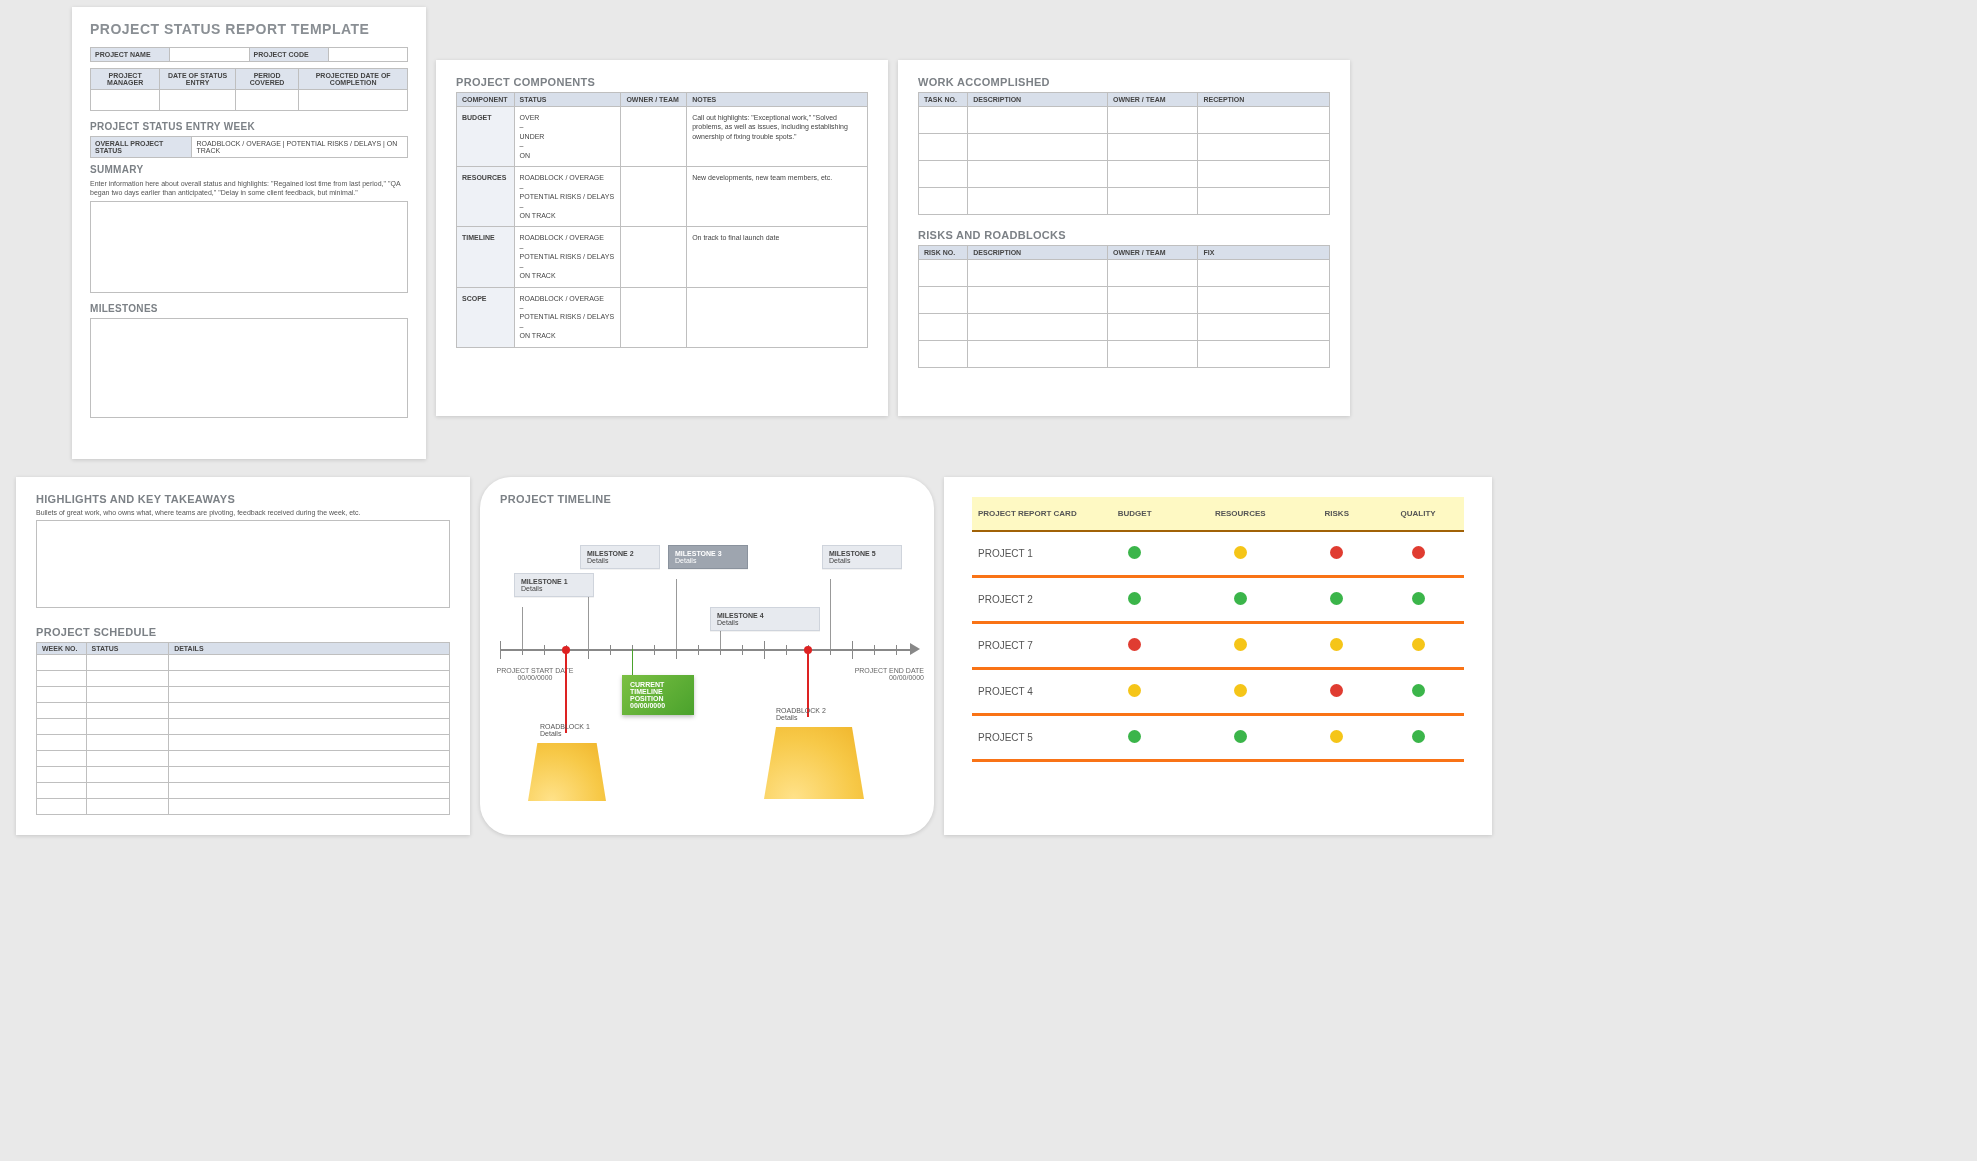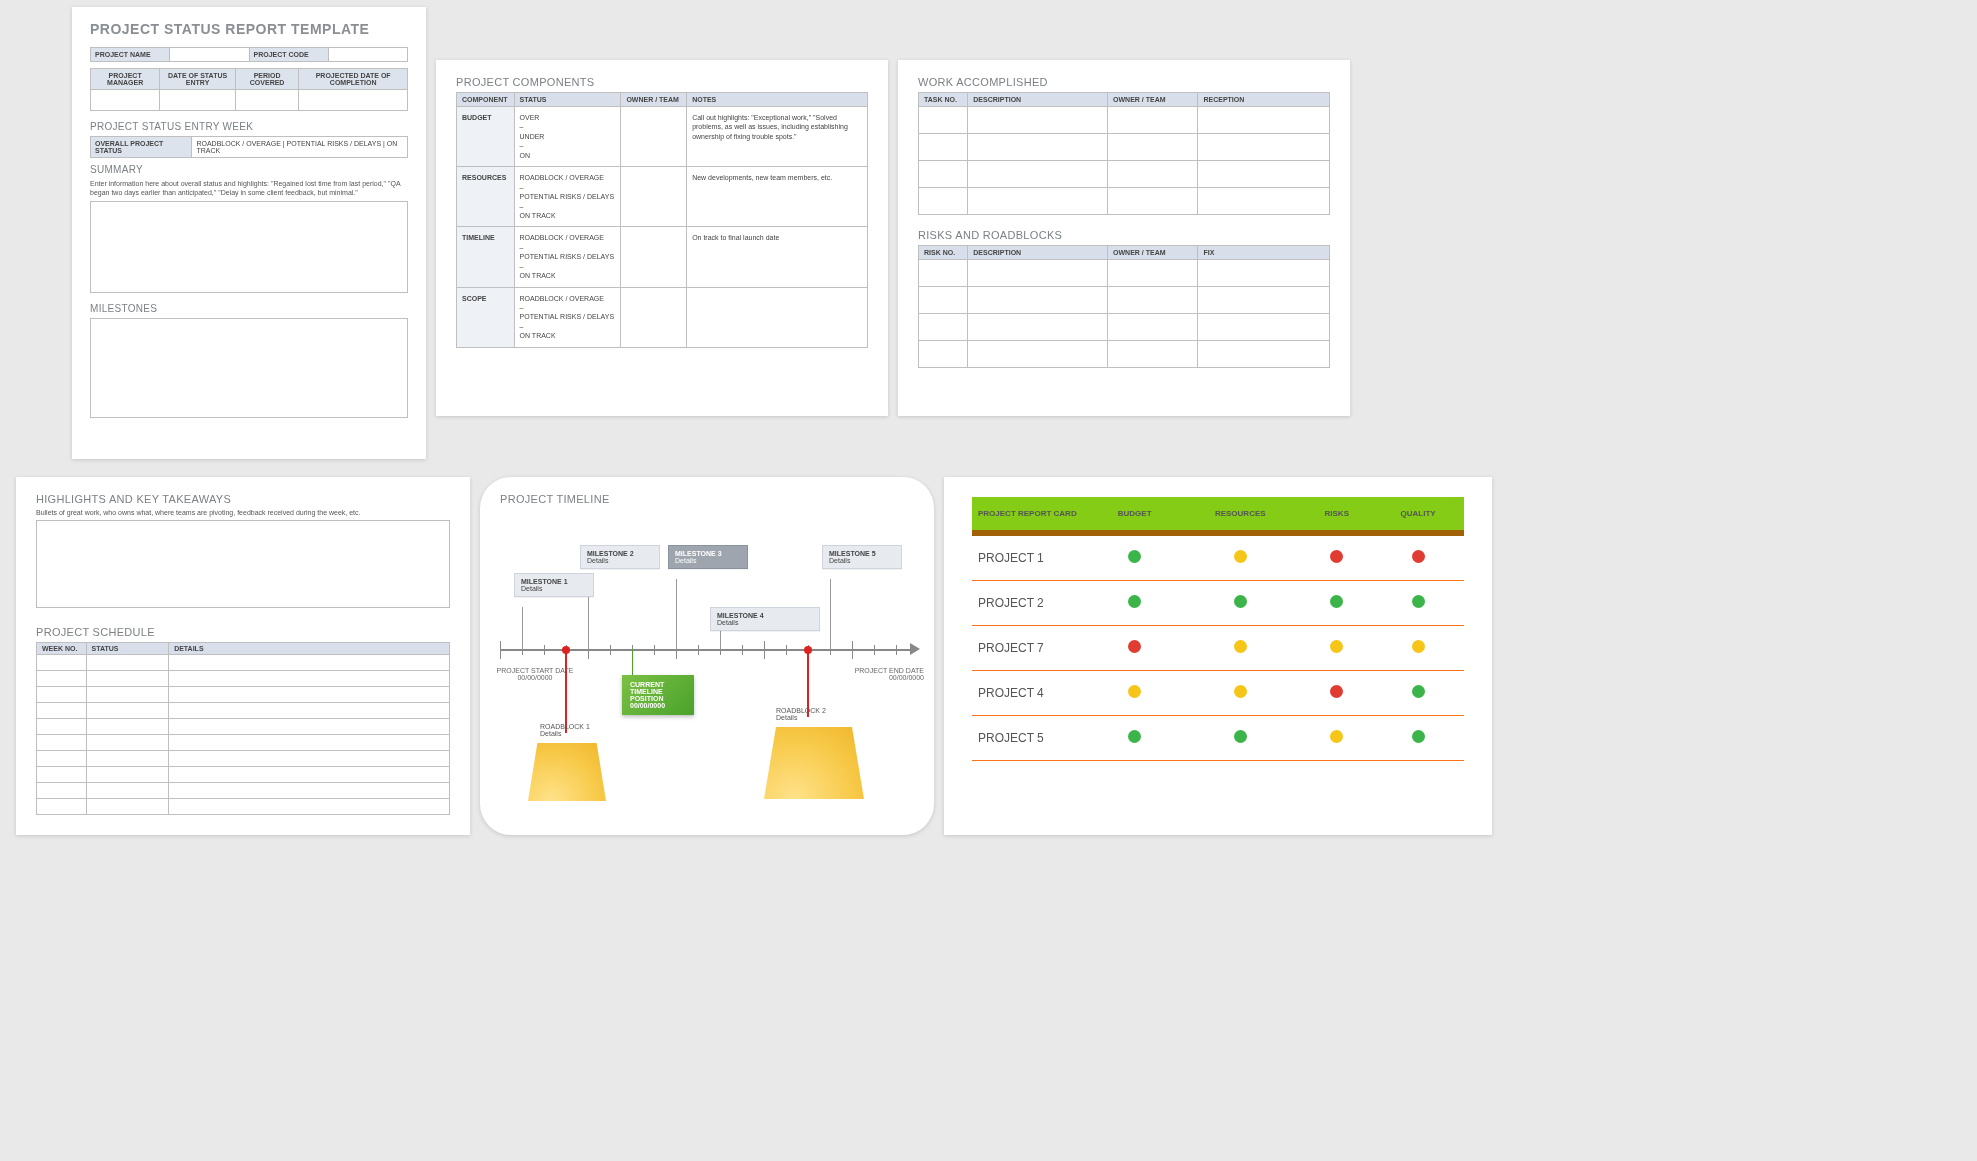--- a/index.html
+++ b/index.html
@@ -4,21 +4,21 @@
 <style>
   html,body{margin:0;padding:0;background:#e9e9e9;font-family:"Century Gothic","Segoe UI",Arial,sans-serif;color:#444;font-size:12px;}
   .canvas{width:1977px;height:933px;position:relative;}
   .page{position:absolute;background:#fff;box-shadow:0 1px 4px rgba(0,0,0,.15);box-sizing:border-box;}
   
   .p1{left:72px;top:7px;width:354px;height:452px;padding:14px 18px;}
   .p1 h1{margin:0 0 10px 0;font-size:14px;font-weight:700;color:#8a8f94;letter-spacing:.5px;}
   .btbl{width:100%;border-collapse:collapse;}
   .btbl td,.btbl th{border:1px solid #bfbfbf;font-size:7px;padding:3px 4px;vertical-align:top;}
   .hdr{background:#dde3ed;font-weight:700;text-align:left;}
-  .sec-title{font-size:10px;font-weight:400;color:#7c8186;letter-spacing:.3px;margin:10px 0 4px;}
+  .sec-title{font-size:10px;font-weight:700;color:#7c8186;letter-spacing:.3px;margin:10px 0 4px;}
   .statusrow{width:100%;border-collapse:collapse;margin-bottom:6px;}
   .statusrow td,.statusrow th{border:1px solid #bfbfbf;font-size:7px;padding:3px 4px;}
   .summary-text{font-size:7px;line-height:1.3;color:#555;}
   .bigbox{border:1px solid #bfbfbf;height:90px;margin-top:4px;}
   .bigbox2{border:1px solid #bfbfbf;height:98px;margin-top:4px;}
   
   .p2{left:436px;top:60px;width:452px;height:356px;padding:16px 20px;}
   .p2 .sec-title{font-size:11px;}
   .comp{width:100%;border-collapse:collapse;}
   .comp th{background:#d8dfea;border:1px solid #bfbfbf;font-size:7px;font-weight:700;text-align:left;padding:3px 5px;}
@@ -52,23 +52,23 @@
   .mlead{position:absolute;width:1px;background:#999;}
   .datelabel{position:absolute;font-size:7px;color:#666;text-align:center;width:90px;}
   .cur{position:absolute;background:linear-gradient(135deg,#7bc043,#4aa22c);color:#fff;font-size:7px;font-weight:700;padding:6px 8px;width:56px;text-align:left;box-shadow:0 2px 4px rgba(0,0,0,.25);}
   .rb-line{position:absolute;width:2px;background:#d22;}
   .rb-dot{position:absolute;width:8px;height:8px;border-radius:50%;background:#d22;}
   .rb-shape{position:absolute;width:78px;height:58px;background:radial-gradient(circle at 30% 100%, #ffe28a, #f7c948 60%, #f0b429);clip-path:polygon(12% 0,88% 0,100% 100%,0 100%);}
   .rb-txt{position:absolute;font-size:7px;color:#555;width:70px;}
   
   .p6{left:944px;top:477px;width:548px;height:358px;padding:20px 28px;}
   .rc{width:100%;border-collapse:collapse;}
-  .rc th{background:#84cc16;font-size:8px;font-weight:700;color:#555;padding:12px 6px;text-align:center;border-bottom:6px solid #a16207;}
+  .rc th{background:#fef9c3;font-size:8px;font-weight:700;color:#555;padding:12px 6px;text-align:center;border-bottom:2px solid #a16207;}
   .rc th.first{text-align:left;}
-  .rc td{font-size:12px;color:#555;padding:14px 6px;text-align:center;border-bottom:1px solid #f97316;}
+  .rc td{font-size:10px;color:#555;padding:14px 6px;text-align:center;border-bottom:3px solid #f97316;}
   .rc td.first{text-align:left;}
   .dot{display:inline-block;width:13px;height:13px;border-radius:50%;}
   .g{background:#3bb54a;}
   .y{background:#f5c518;}
   .r{background:#e03c31;}
 </style>
 </head>
 <body>
 
 <div class="canvas">

